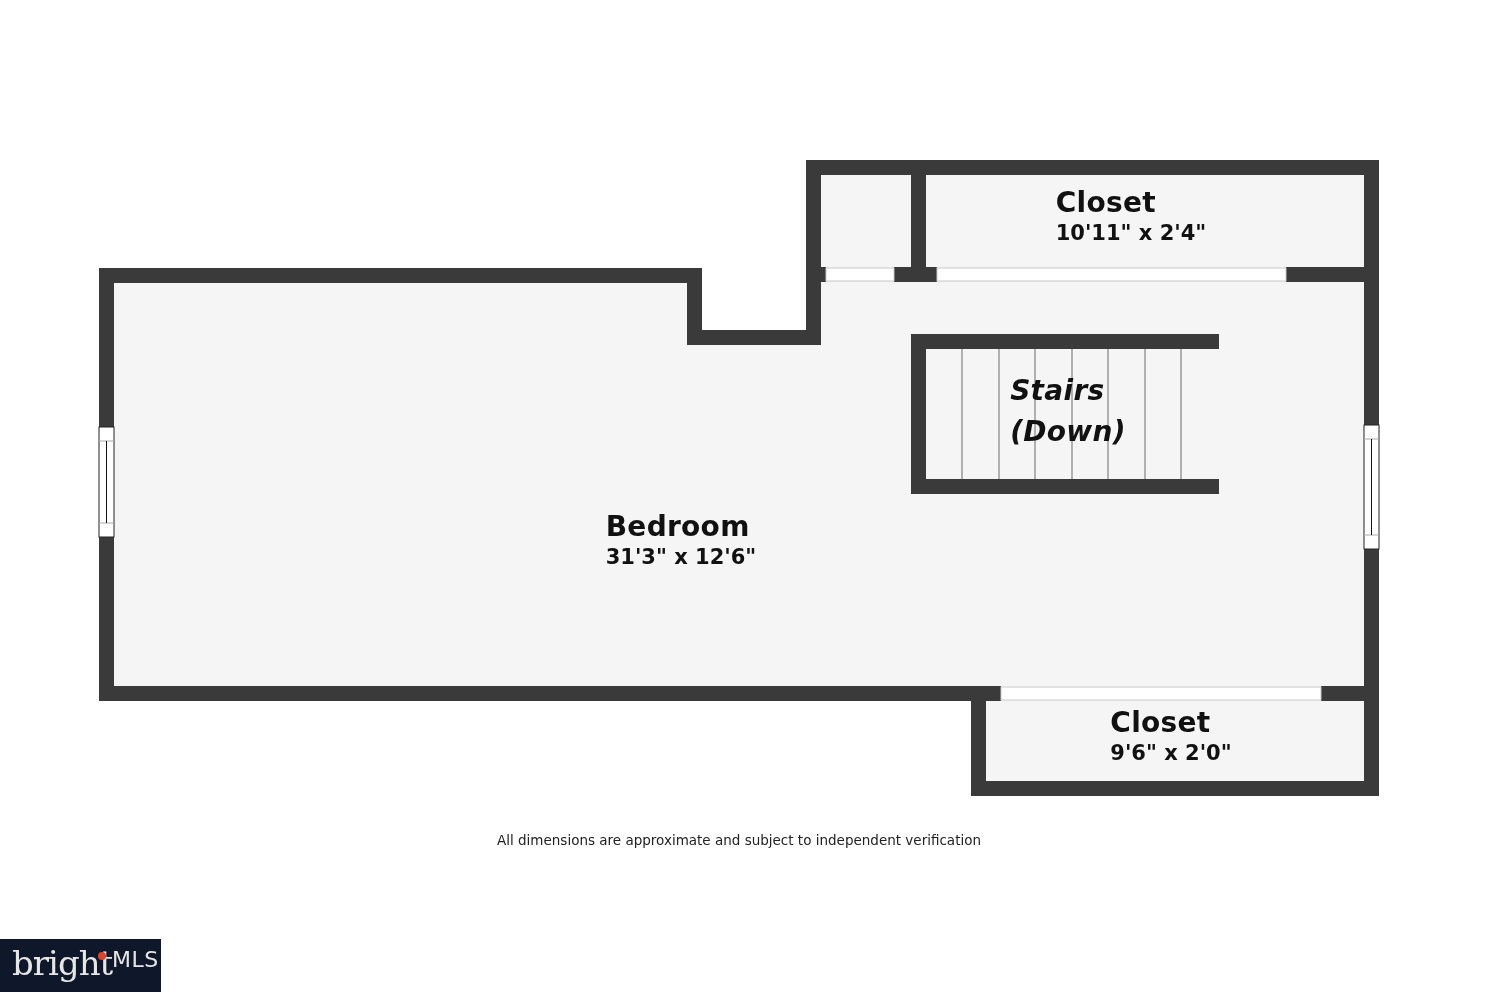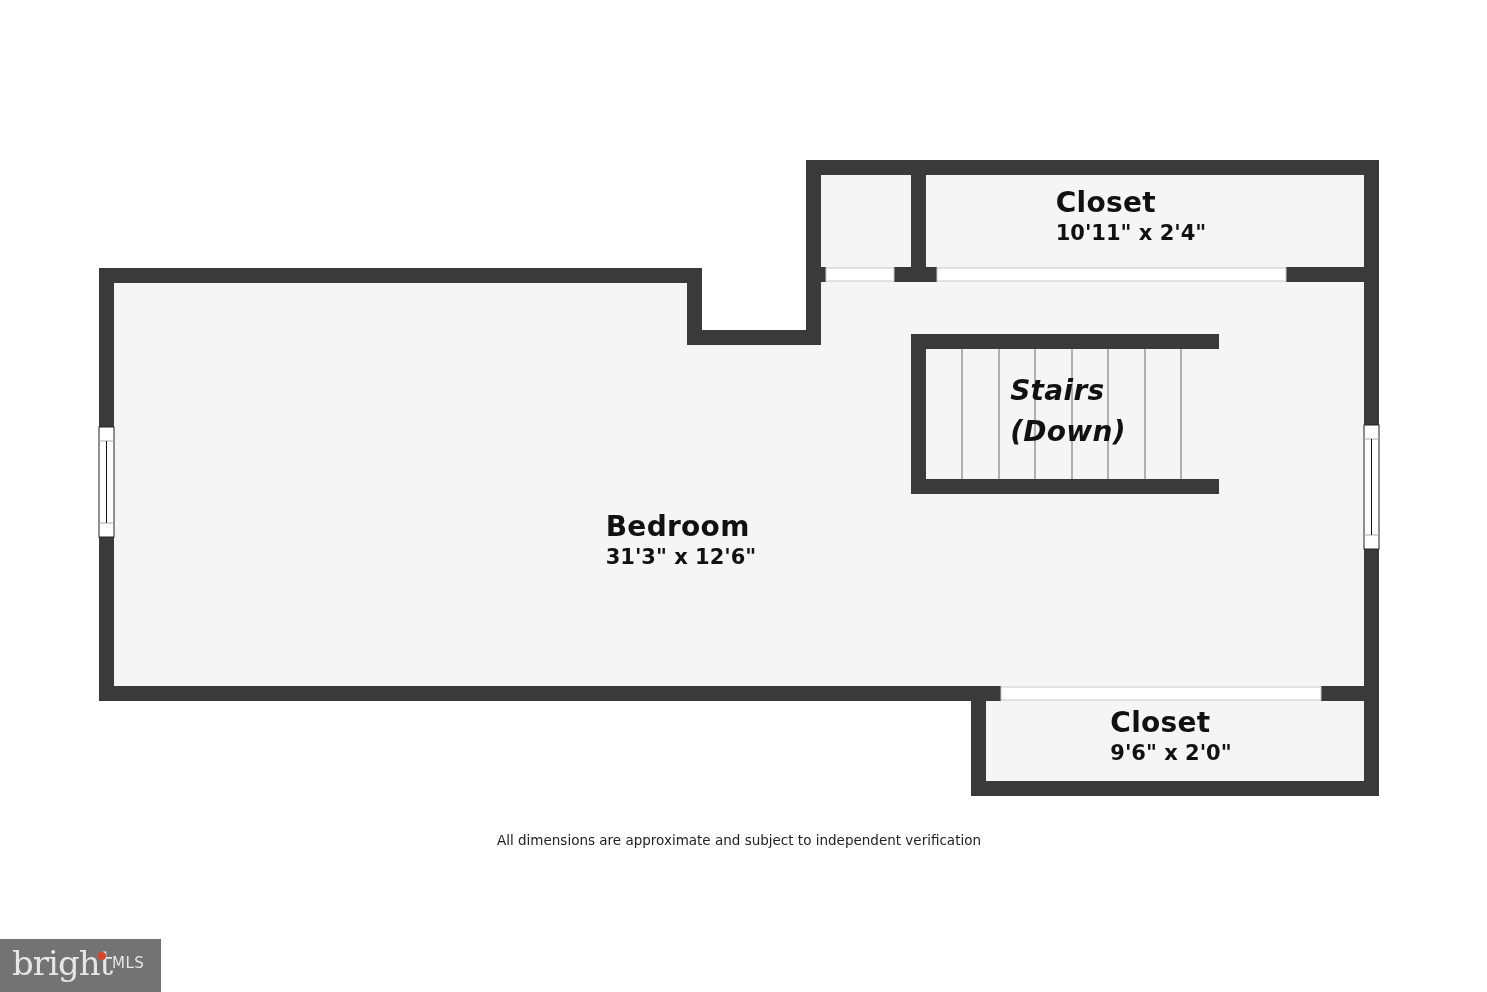--- a/index.html
+++ b/index.html
@@ -2,24 +2,24 @@
 <html><head>
   <meta charset="utf-8">
   <style>
     html, body { margin: 0; padding: 0; background: #ffffff; }
     body { width: 1487px; height: 992px; position: relative; overflow: hidden; font-family: "DejaVu Sans", sans-serif; }
     .plan { position: absolute; left: 0; top: 0; width: 1487px; height: 992px; }
     .label { position: absolute; text-align: left; color: #111; transform: translateX(-50%); white-space: nowrap; }
     .room-name { font-weight: bold; font-size: 28px; letter-spacing: 0.3px; }
     .room-dim { font-weight: bold; font-size: 21px; }
     .disclaimer { position: absolute; left: 0; width: 1478px; top: 832px; text-align: center; font-size: 13.5px; color: #222; font-family: "DejaVu Sans", sans-serif; }
-    .logo { position: absolute; left: 0; top: 939px; width: 161px; height: 53px; background: #737373; }
+    .logo { position: absolute; left: 0; top: 939px; width: 161px; height: 53px; background: #0f172a; }
     .logo-bright { position: absolute; left: 12px; top: 4px; font-family: "DejaVu Serif", serif; font-size: 34px; color: #e6e6e6; letter-spacing: -1px; }
     .logo-dot { position: absolute; left: 98px; top: 13px; width: 8px; height: 8px; border-radius: 50%; background: #d9452b; }
-    .logo-mls { position: absolute; left: 112px; top: 15px; font-family: "DejaVu Sans", sans-serif; font-size: 15px; color: #e6e6e6; letter-spacing: 0.5px; text-align: right; }
+    .logo-mls { position: absolute; left: 112px; top: 8px; font-family: "DejaVu Sans", sans-serif; font-size: 22px; color: #e6e6e6; letter-spacing: 0.5px; text-align: right; }
   </style>
 </head>
 <body>
 
 <svg class="plan" viewBox="0 0 1487 992" xmlns="http://www.w3.org/2000/svg">
 
   <g fill="#f5f5f5">
     <polygon points="114,283 688,283 688,344 820,344 820,282 1364,282 1364,686 114,686"></polygon>
     <rect x="820" y="174" width="92" height="108"></rect>
     <rect x="926" y="174" width="438" height="108"></rect>

